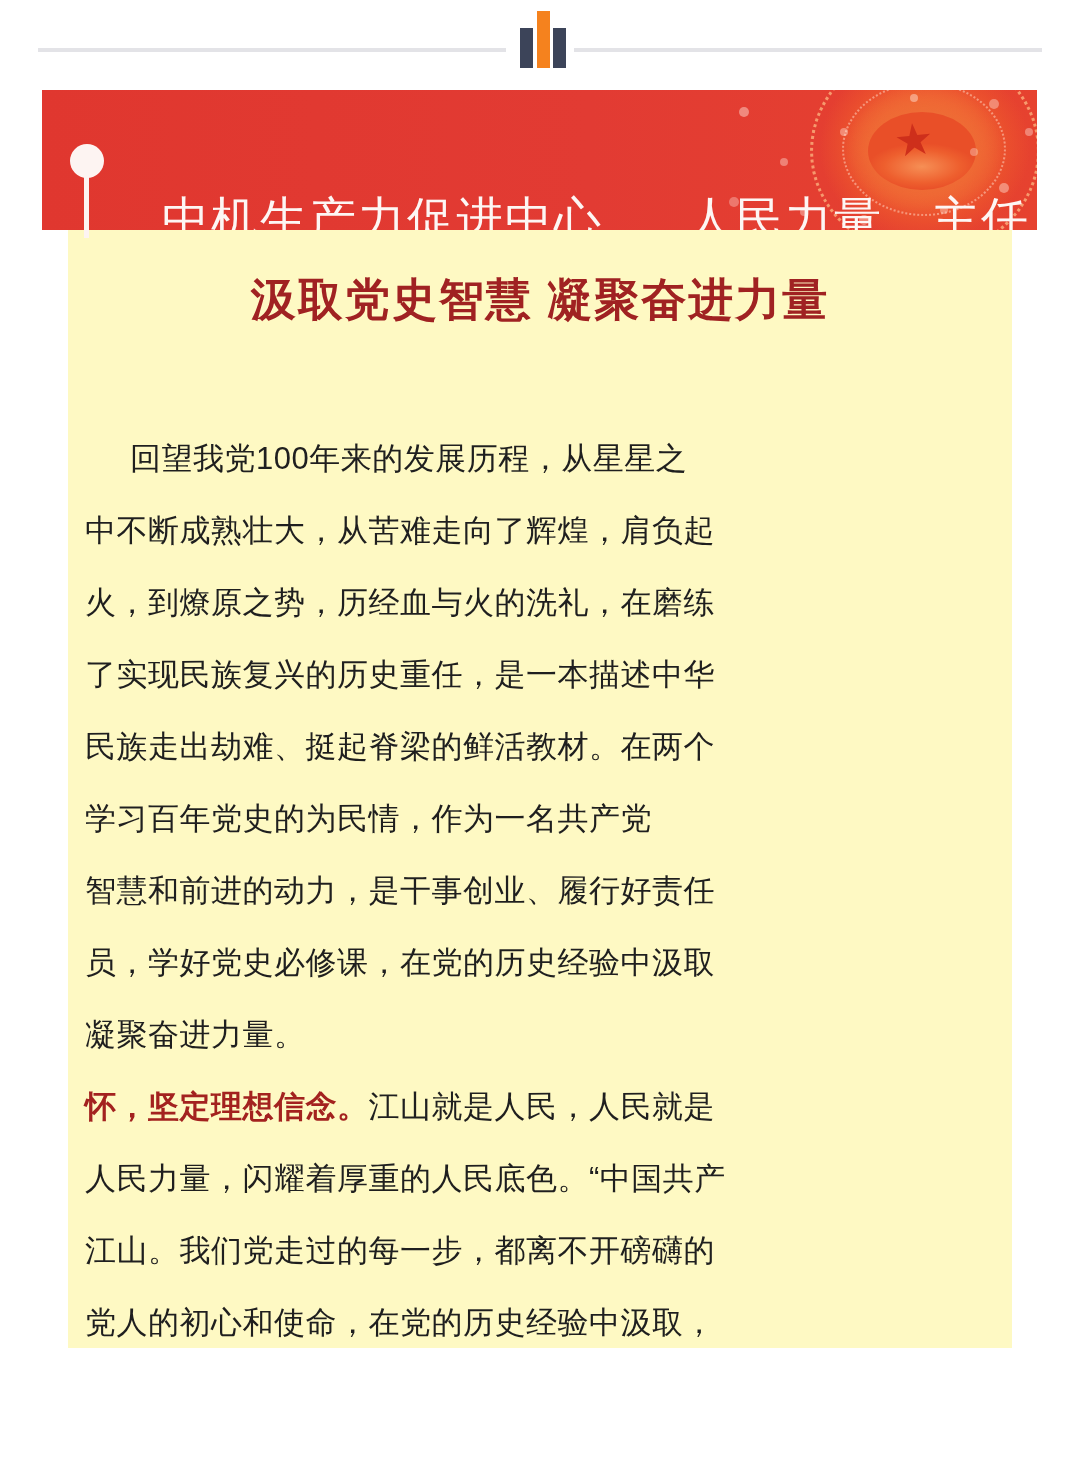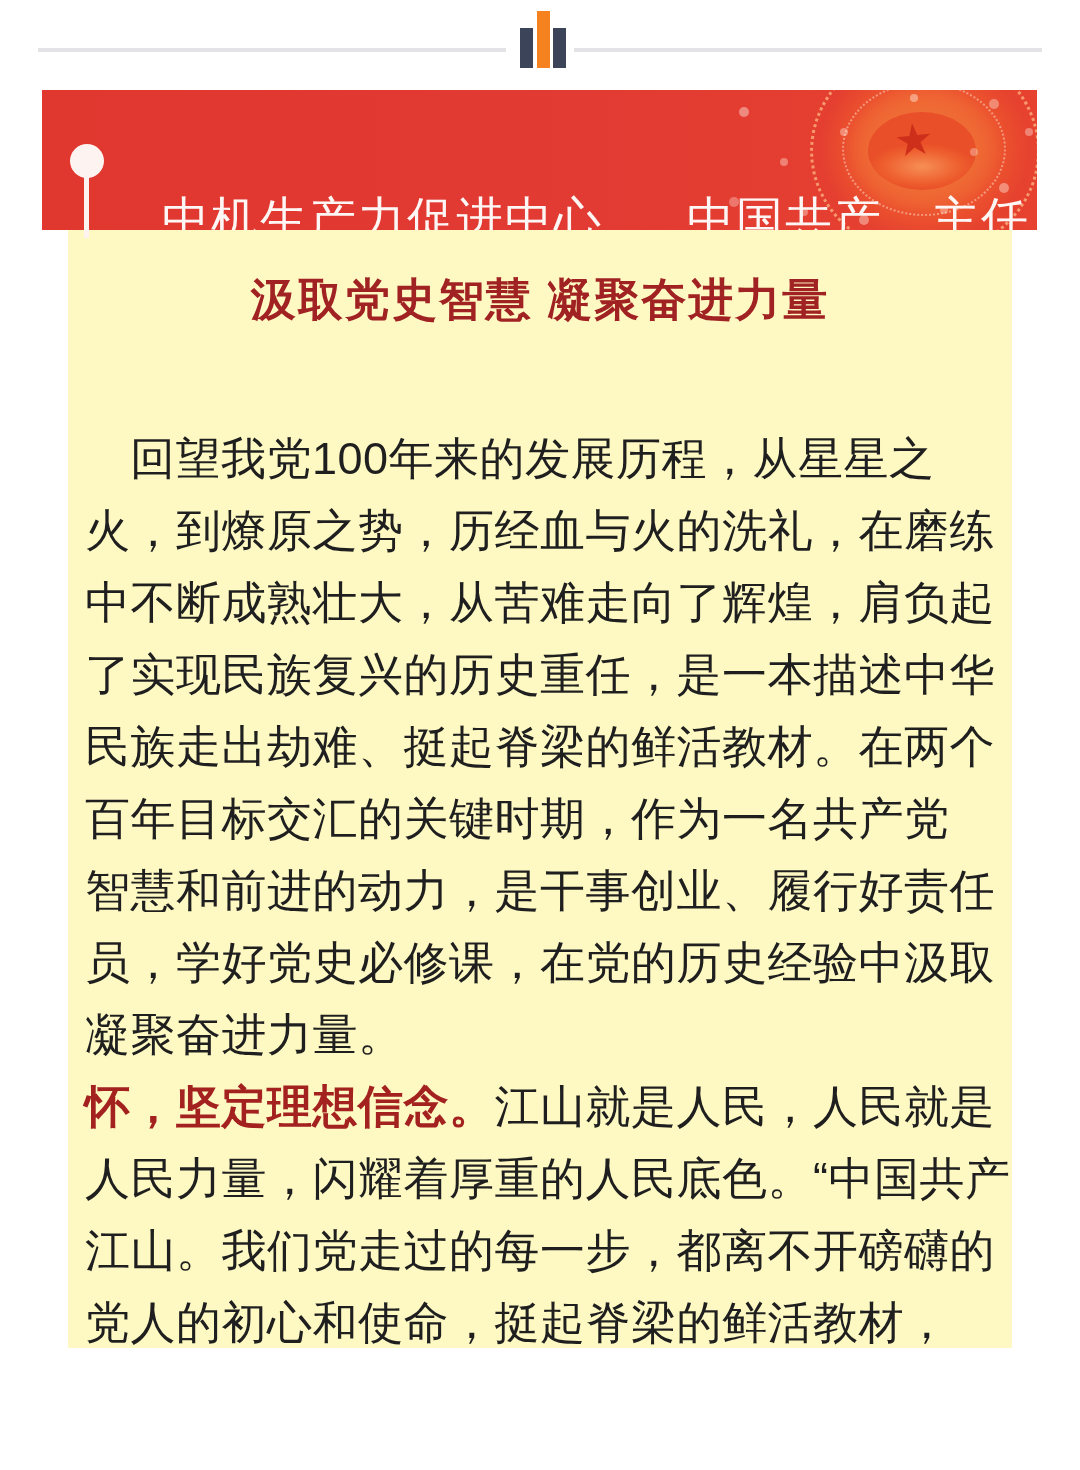--- a/index.html
+++ b/index.html
@@ -58,21 +58,21 @@
   .card{
     position:absolute;left:68px;top:230px;width:944px;height:1118px;
     background:#fef9c3;overflow:hidden;
   }
   .article-title{
     position:absolute;left:0;top:40px;width:100%;text-align:center;
     font-size:45px;font-weight:bold;color:#a02222;letter-spacing:2px;white-space:nowrap;
   }
   .body-lines{position:absolute;left:0;top:193px;width:944px;}
   .line{
-    height:72px;line-height:72px;font-size:45px;color:#1f1f1f;
+    height:72px;line-height:72px;font-size:31px;color:#1f1f1f;
     padding-left:17px;white-space:nowrap;letter-spacing:0.5px;
   }
   .line.indent{padding-left:62px;}
   .red-bold{color:#a3221f;font-weight:bold;}
 </style>
 </head>
 <body>
 
 <div class="top-divider left"></div>
 <div class="top-divider right"></div>
@@ -84,39 +84,39 @@
 
 <div class="banner">
   <div class="emblem"></div>
   <div class="emblem-ring-outer"></div>
   <div class="emblem-ring-mid"></div>
   <div class="emblem-ring-inner"></div>
   <div class="emblem-star">★</div>
   <div class="emblem-dots"></div>
   <div class="banner-text-wrap">
     <div class="banner-line1">
-      <span class="org">中机生产力促进中心</span><span class="role">中国共产、主任</span>
+      <span class="org">中机生产力促进中心</span><span class="role">人民力量、主任</span>
     </div>
 
   </div>
 </div>
 <div class="pin-head"></div>
 <div class="pin-stem"></div>
 
 <div class="card">
   <div class="article-title">汲取党史智慧 凝聚奋进力量</div>
   <div class="body-lines">
     <div class="line indent">回望我党100年来的发展历程，从星星之</div>
+    <div class="line">中不断成熟壮大，从苦难走向了辉煌，肩负起</div>
     <div class="line">火，到燎原之势，历经血与火的洗礼，在磨练</div>
-    <div class="line">中不断成熟壮大，从苦难走向了辉煌，肩负起</div>
     <div class="line">了实现民族复兴的历史重任，是一本描述中华</div>
     <div class="line">民族走出劫难、挺起脊梁的鲜活教材。在两个</div>
-    <div class="line">百年目标交汇的关键时期，作为一名共产党</div>
+    <div class="line">学习百年党史的为民情，作为一名共产党</div>
     <div class="line">智慧和前进的动力，是干事创业、履行好责任</div>
     <div class="line">员，学好党史必修课，在党的历史经验中汲取</div>
     <div class="line">凝聚奋进力量。</div>
     <div class="line"><span class="red-bold">怀，坚定理想信念。</span><span>江山就是人民，人民就是</span></div>
     <div class="line">人民力量，闪耀着厚重的人民底色。“中国共产</div>
     <div class="line">江山。我们党走过的每一步，都离不开磅礴的</div>
-    <div class="line">党人的初心和使命，挺起脊梁的鲜活教材，</div>
+    <div class="line">党人的初心和使命，在党的历史经验中汲取，</div>
     <div class="line">为中华民族谋复兴。”一百年来，我们党始终</div>
   </div>
 </div>
 
 </body></html>

